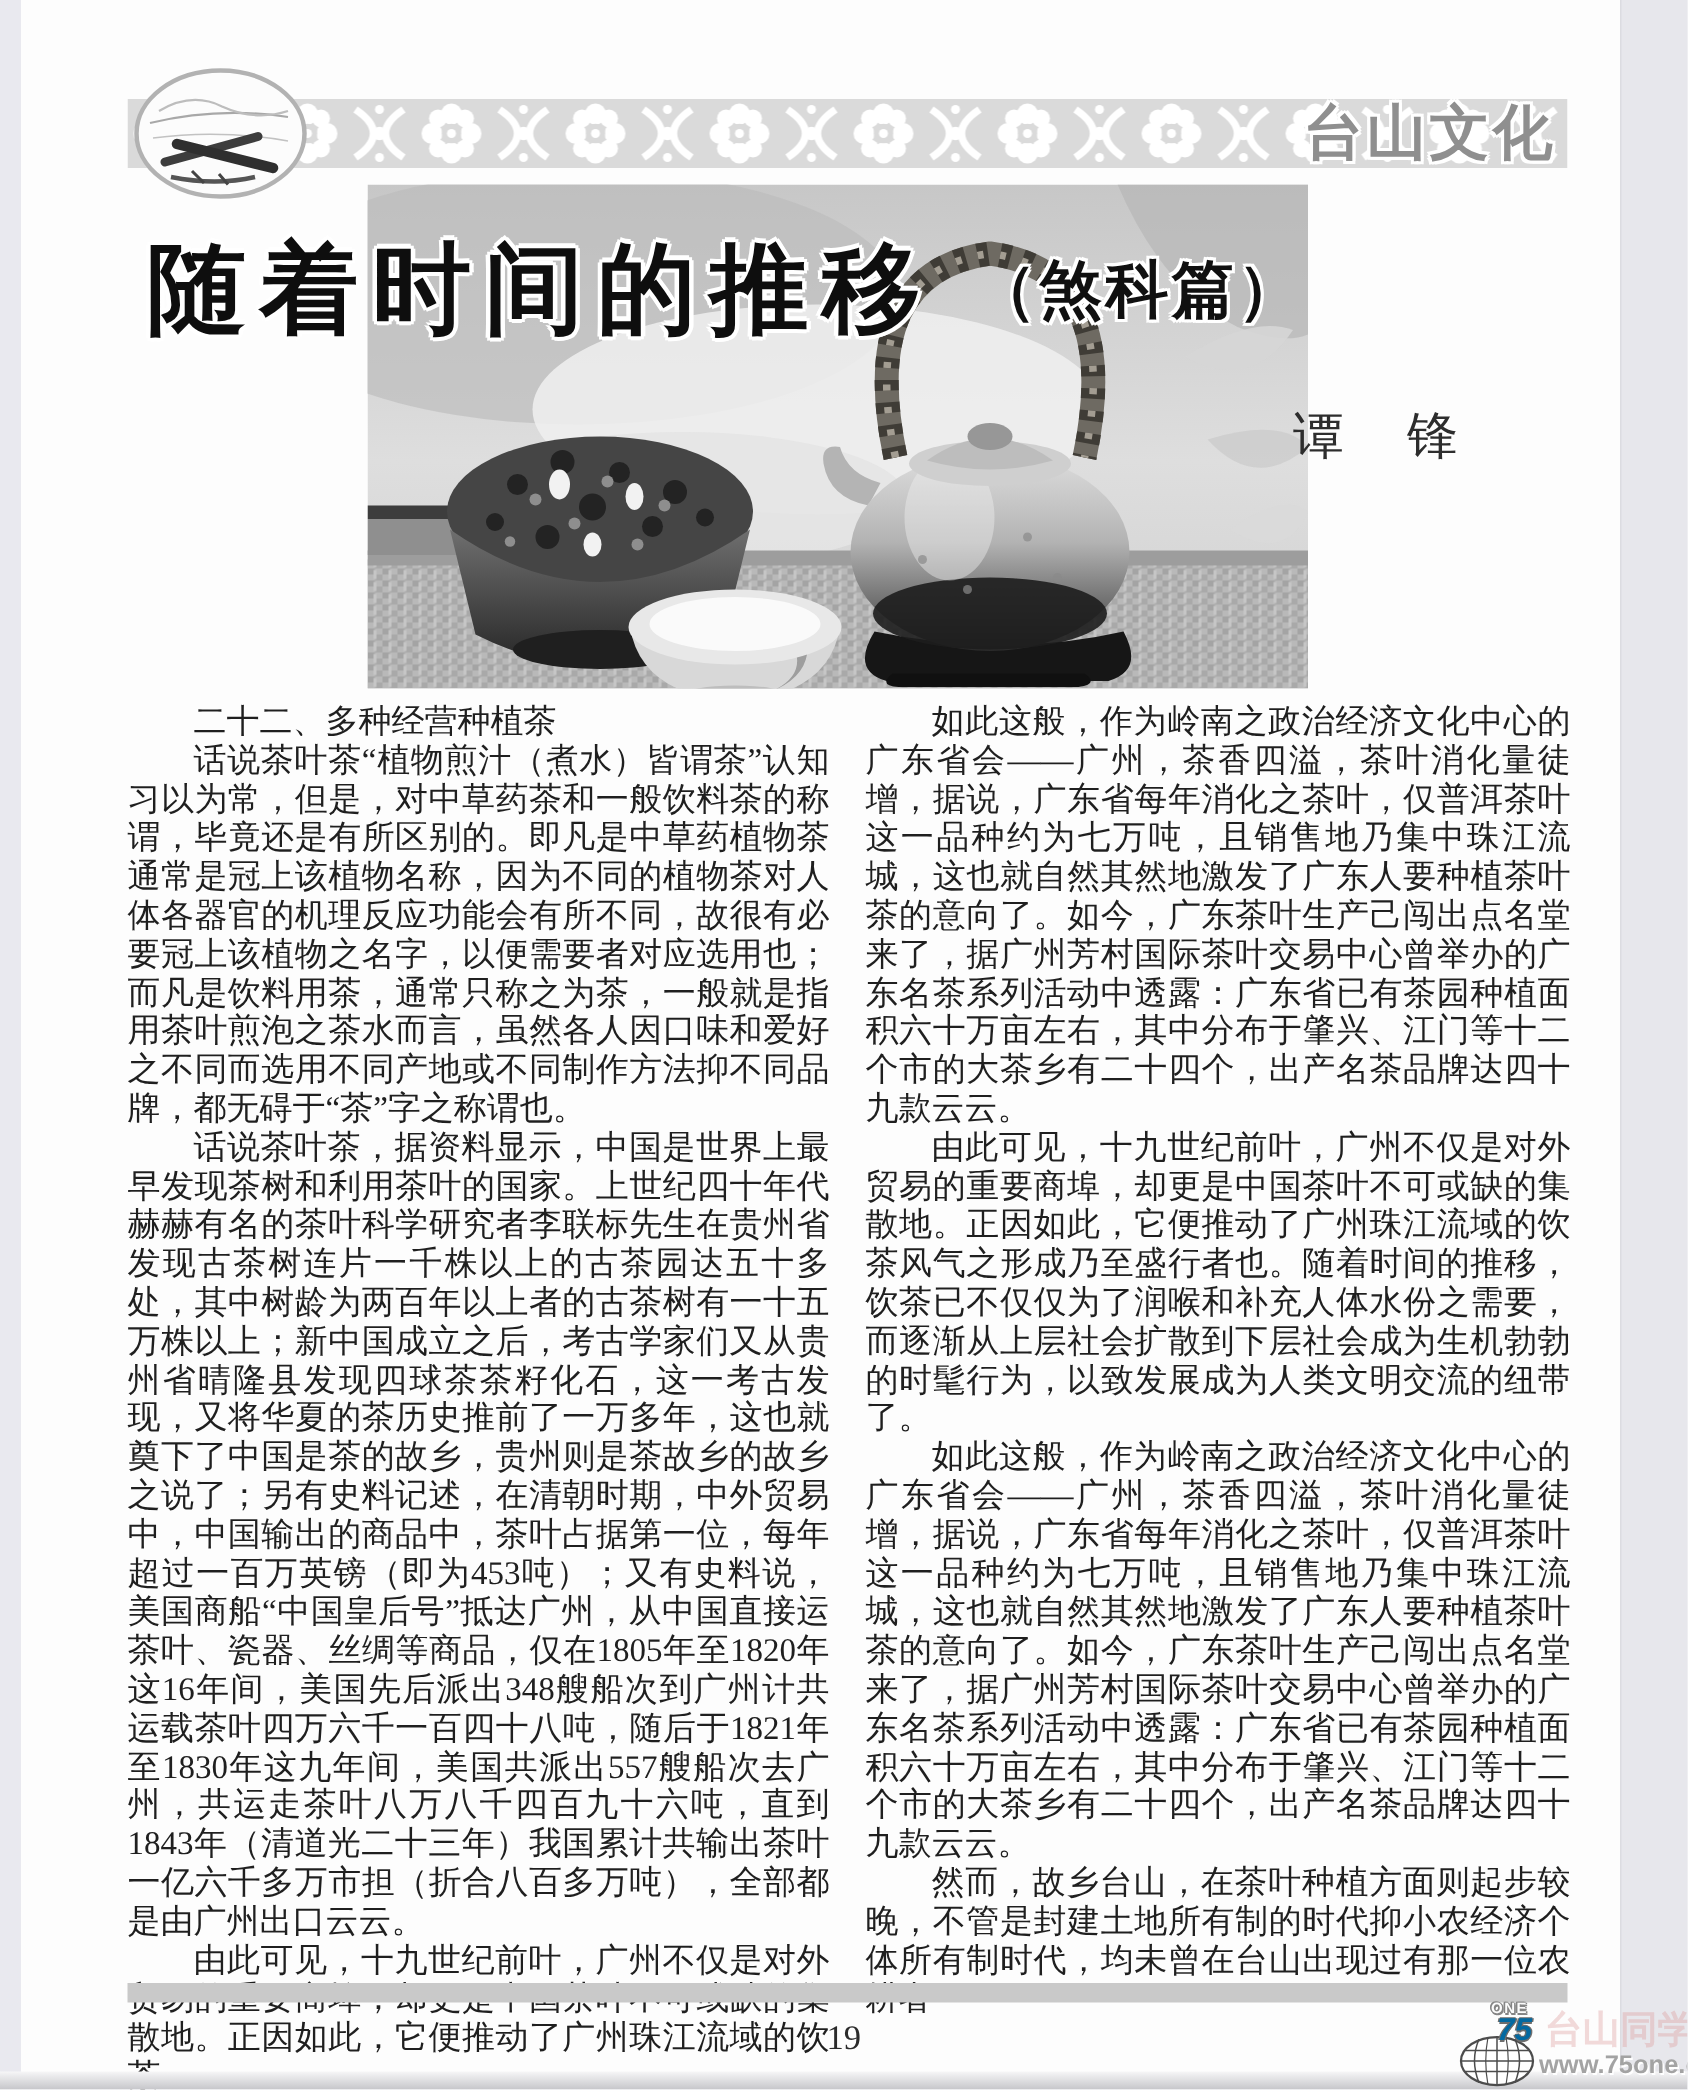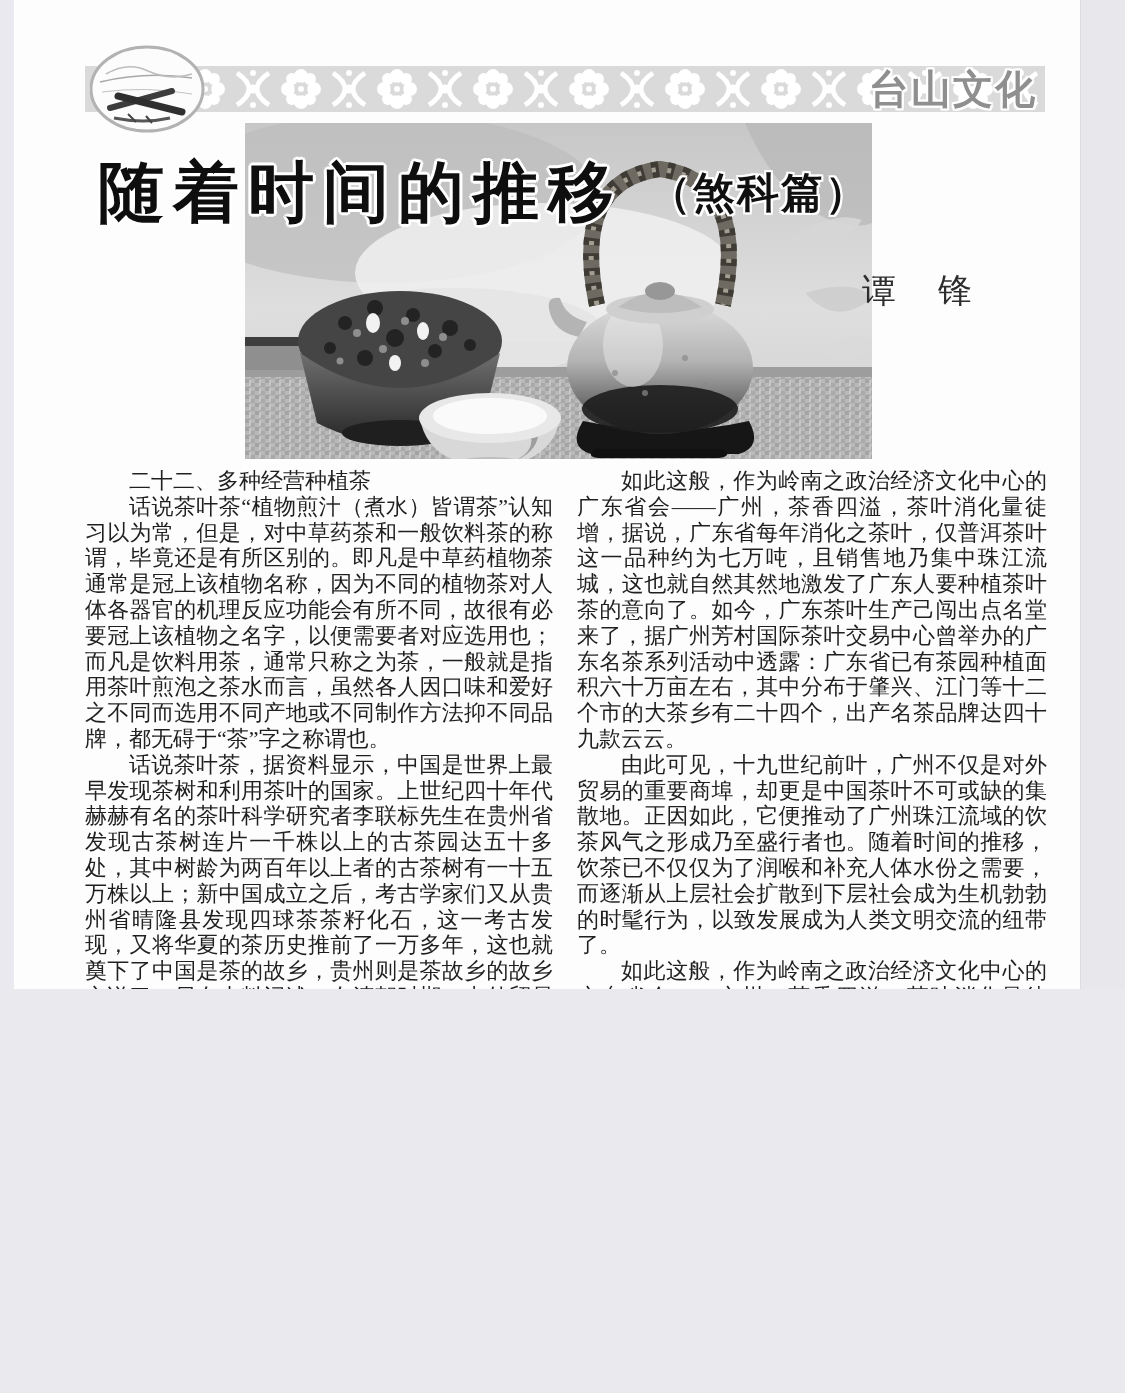--- a/index.html
+++ b/index.html
@@ -1,16 +1,16 @@
 <!DOCTYPE html>
 <html><head>
 <meta charset="utf-8">
 <style>
   html,body{margin:0;padding:0;background:#e9e9ee;}
-  .page{position:relative;width:1125px;height:989px;background:#fdfdfd;overflow:hidden;
+  .page{position:relative;width:1125px;height:1393px;background:#fdfdfd;overflow:hidden;
         font-family:"Liberation Serif","DejaVu Serif",serif;}
   .edge-left{position:absolute;left:0;top:0;width:14px;height:1393px;background:#e9e9ef;}
   .edge-right{position:absolute;left:1080px;top:0;width:45px;height:1393px;background:#e7e7ec;border-left:1px solid #dcdce1;}
   .edge-bottom{position:absolute;left:0;top:1381px;width:1125px;height:12px;background:linear-gradient(#f6f6f7,#c6c6ca);}
 
   .masthead-band{position:absolute;left:85px;top:66px;width:960px;height:46px;}
   .masthead-band svg{display:block;}
   .masthead-title{position:absolute;right:8px;top:1px;font-size:40px;font-weight:bold;
       color:#8f8f8f;letter-spacing:2px;line-height:44px;font-family:"Liberation Sans",sans-serif;
       text-shadow:-2px 0 #fff,2px 0 #fff,0 -2px #fff,0 2px #fff,-2px -2px #fff,2px 2px #fff,-2px 2px #fff,2px -2px #fff;}

